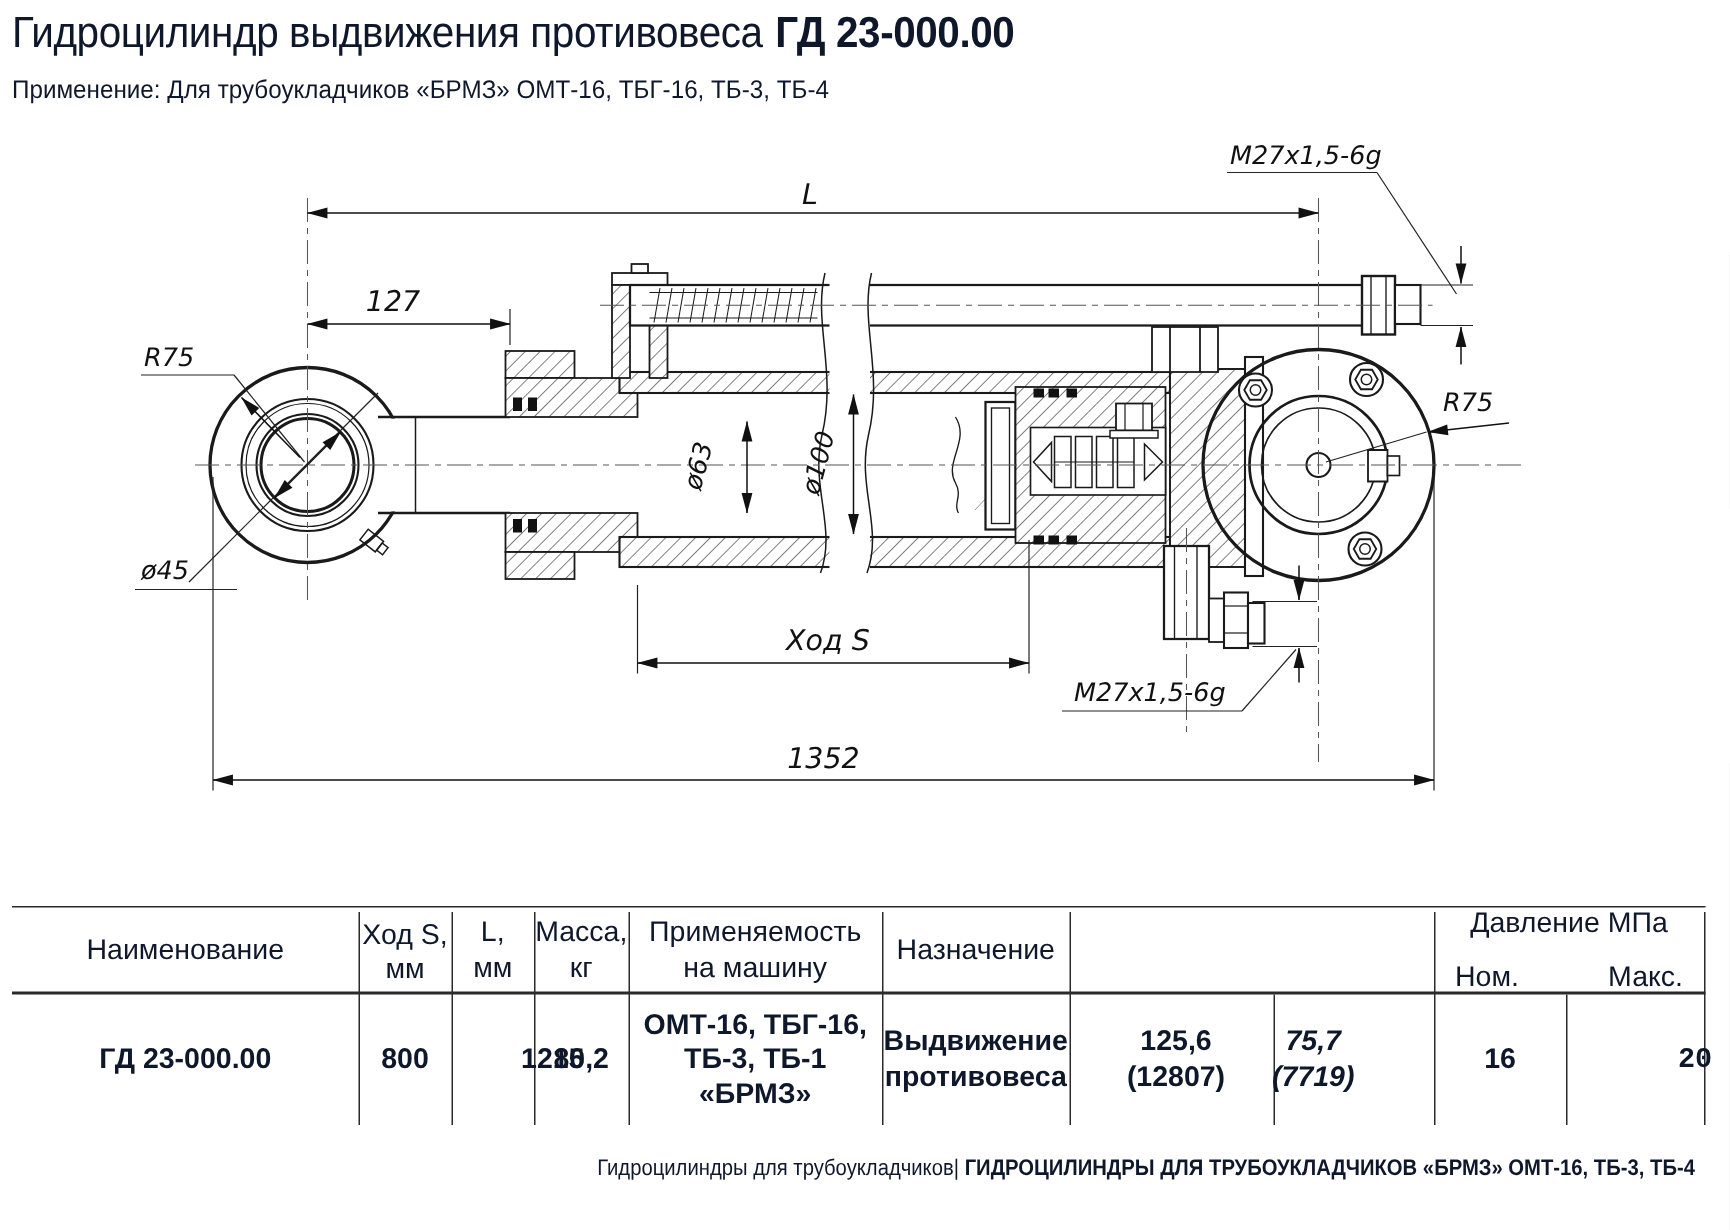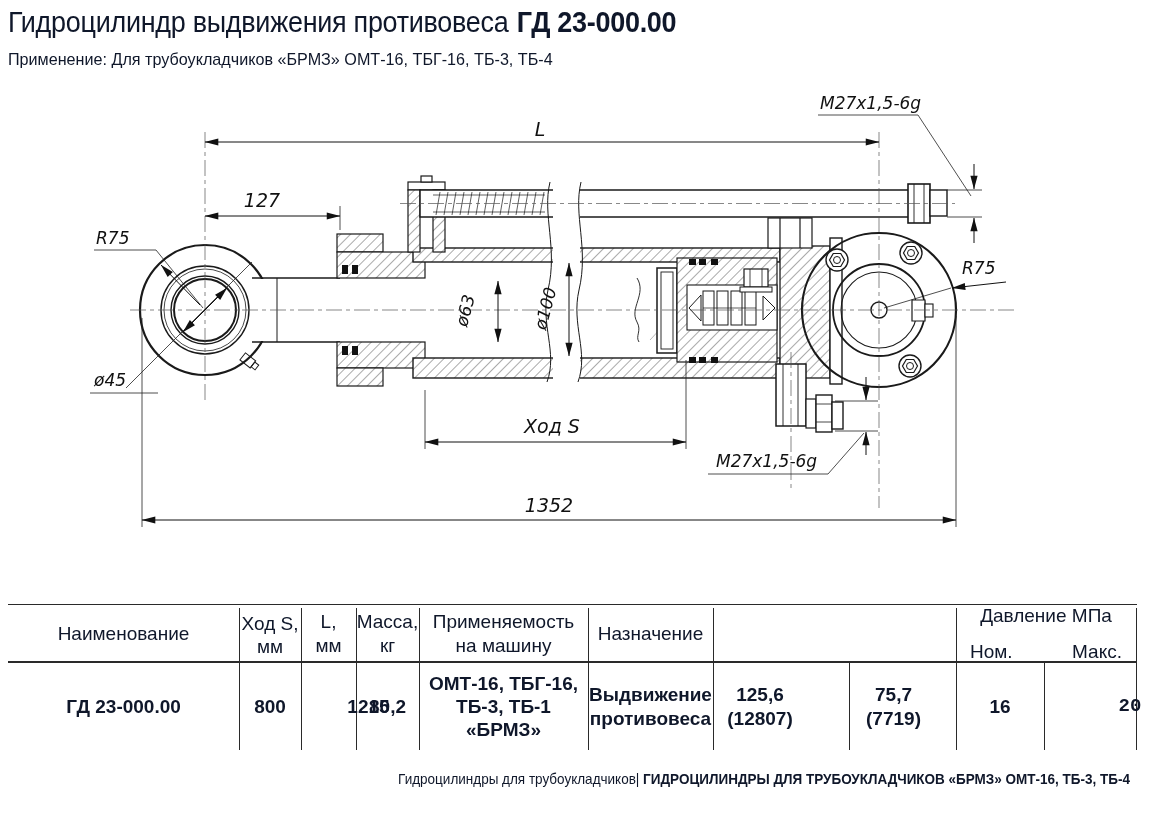--- a/index.html
+++ b/index.html
@@ -327,25 +327,25 @@
       </div>
     <div class="cell bold" style="left:411px;top:59px;width:169px;height:87px;">
       <span>ОМТ-16, ТБГ-16,</span>
       <span>ТБ-3, ТБ-1</span>
       <span>«БРМЗ»</span>
       </div>
     <div class="cell bold" style="left:580px;top:59px;width:125px;height:87px;">
       <span>Выдвижение</span>
       <span>противовеса</span>
       </div>
-    <div class="cell bold" style="left:684px;top:59px;width:136px;height:87px;">
+    <div class="cell bold" style="left:708px;top:59px;width:136px;height:87px;">
       <span>125,6</span>
       <span>(12807)</span>
       </div>
-    <div class="cell bold" style="left:832px;top:59px;width:107px;height:87px;">
+    <div class="cell bold" style="left:814px;top:59px;width:107px;height:87px;font-style:italic;">
       <span>75,7</span>
       <span>(7719)</span>
       </div>
     <div class="cell bold" style="left:948px;top:59px;width:88px;height:87px;">
       <span>16</span>
       </div>
     <div class="cell bold" style="left:1076px;top:59px;width:92px;height:87px;font-family:Liberation Mono, monospace;">
       <span>20</span>
       </div>
   </div>

